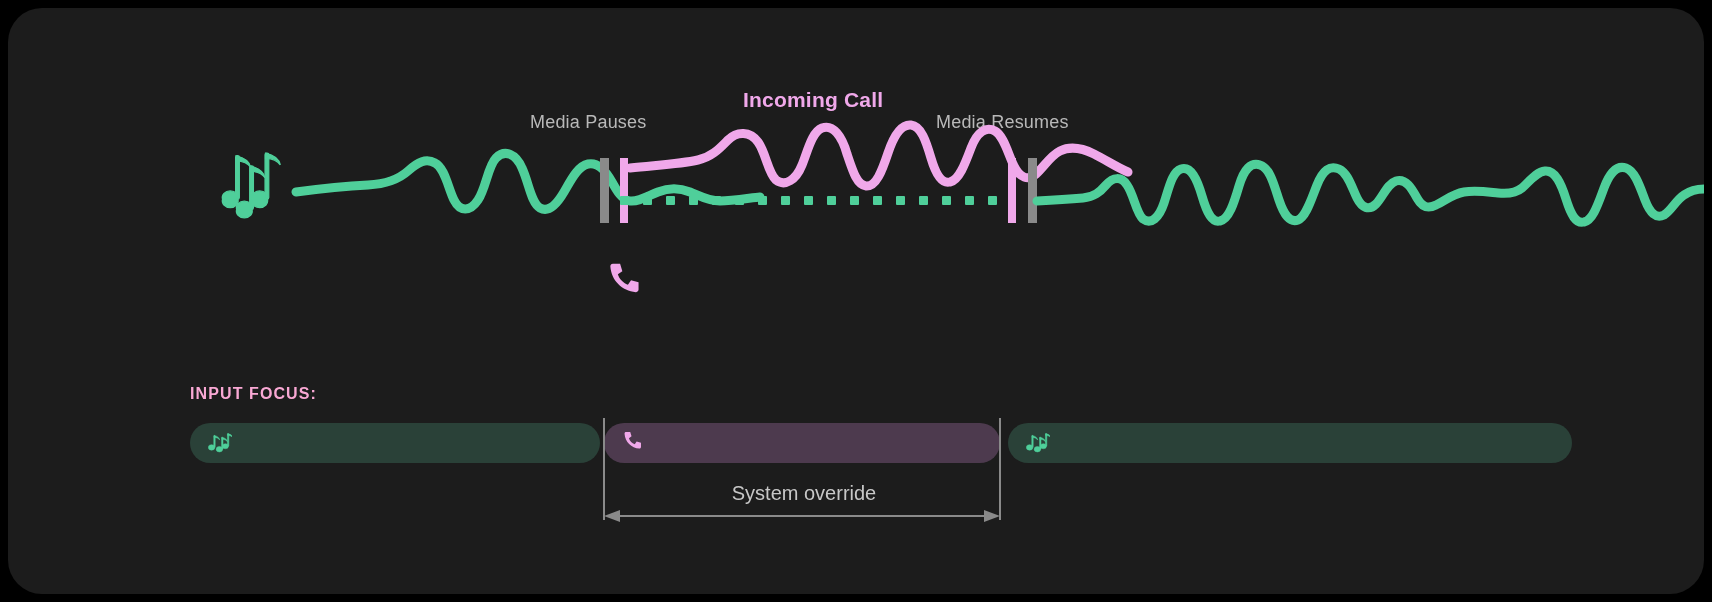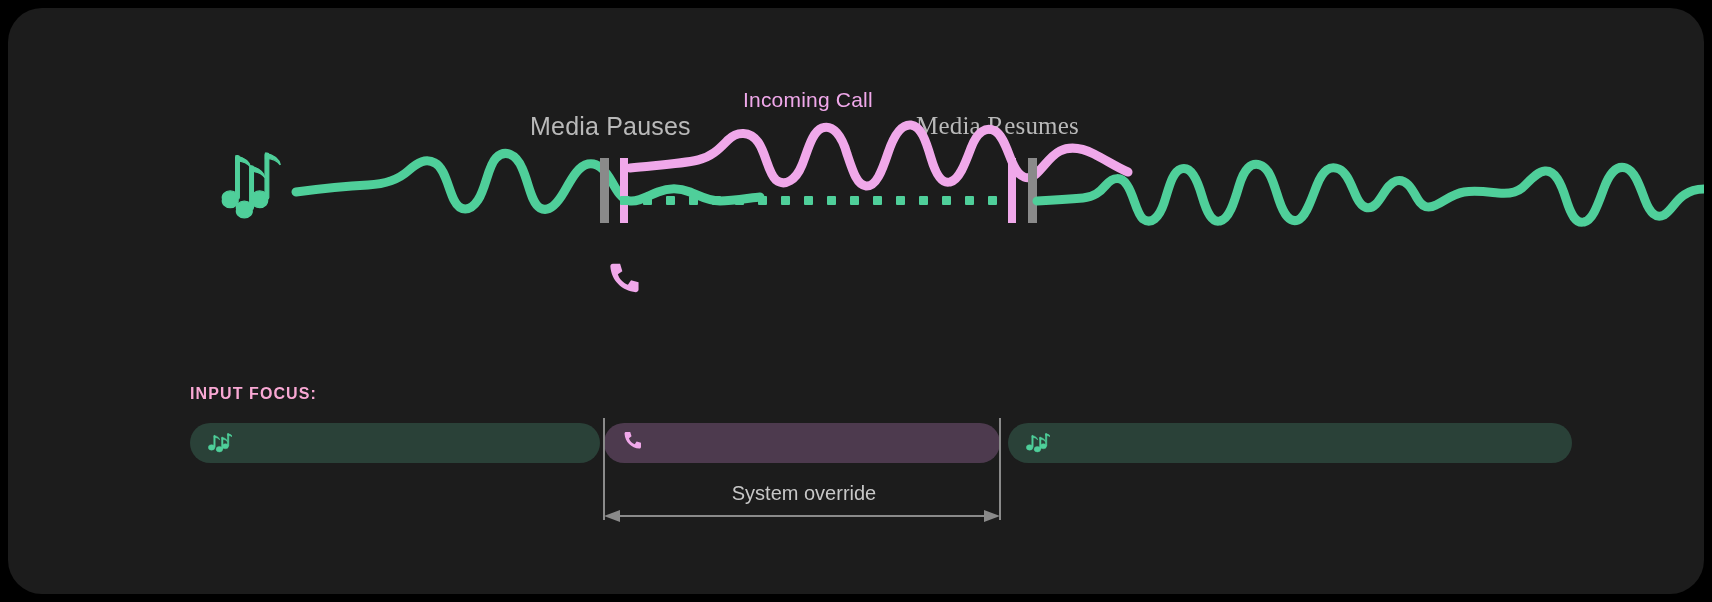--- a/index.html
+++ b/index.html
@@ -39,32 +39,32 @@
     left: 0;
     top: 0;
     width: 1696px;
     height: 330px;
     overflow: visible;
   }
 
   .label {
     position: absolute;
     white-space: nowrap;
-    font-size: 25px;
+    font-size: 18px;
     color: #b9b9b9;
     letter-spacing: 0.2px;
   }
   .label.pauses   { left: 522px; top: 104px; }
-  .label.resumes  { left: 908px; top: 104px; font-family: Liberation Serif, serif; }
+  .label.resumes  { left: 928px; top: 104px; }
   .label.call {
     left: 735px;
     top: 80px;
     color: #f0a8ea;
     font-size: 21px;
-    font-weight: 400;
+    font-weight: 700;
   }
 
   
   .focus-section {
     position: absolute;
     left: 0;
     top: 330px;
     width: 1696px;
     height: 256px;
   }

